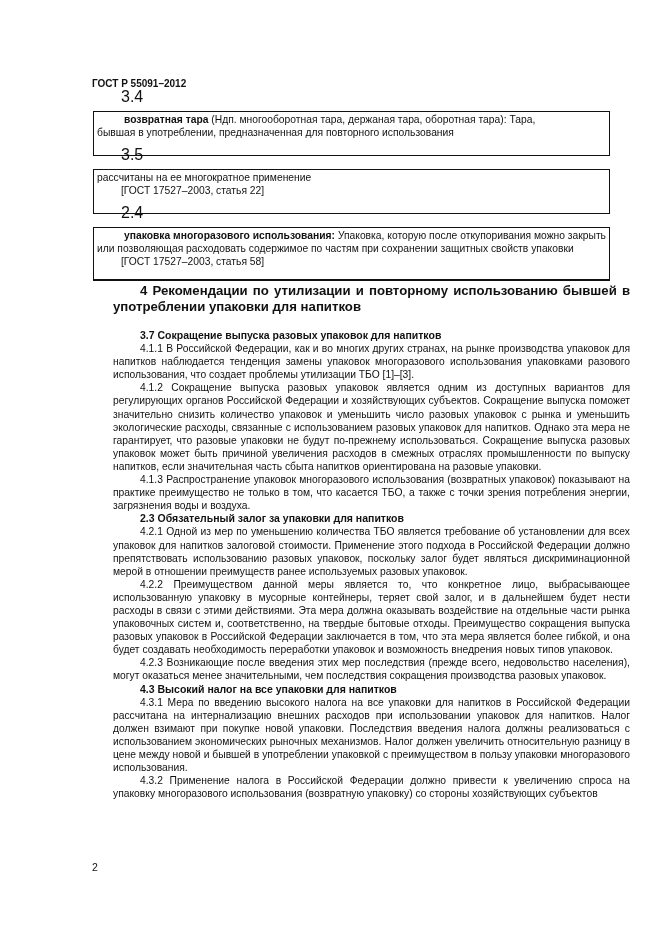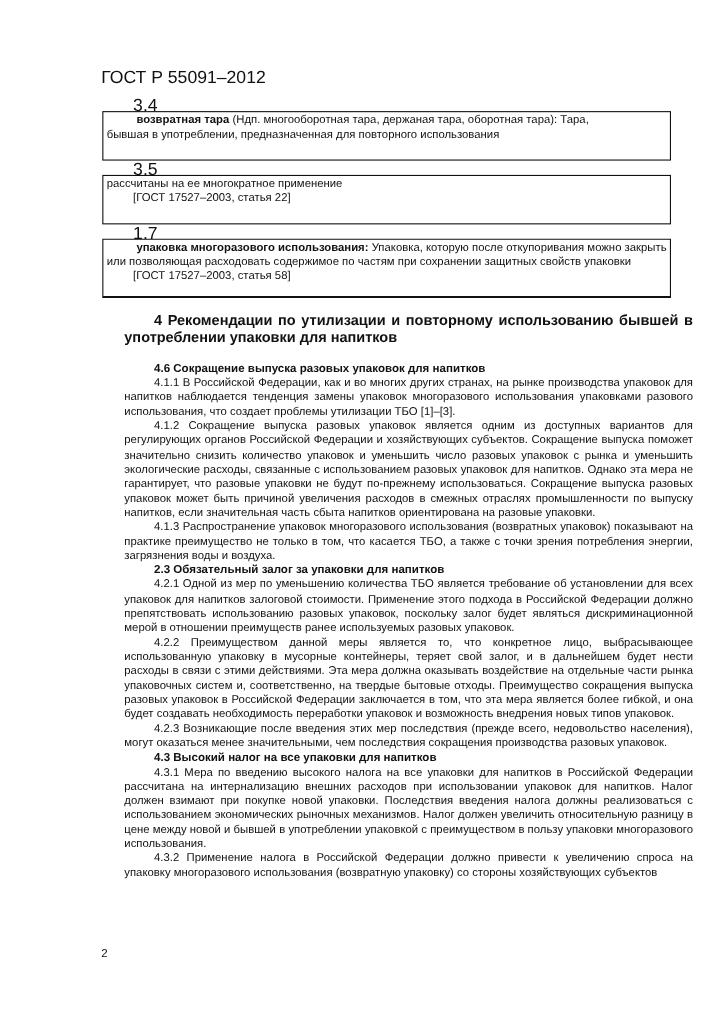--- a/index.html
+++ b/index.html
@@ -1,21 +1,21 @@
 <!DOCTYPE html>
 <html><head>
 <meta charset="utf-8">
 <style>
   html, body { margin: 0; padding: 0; background: #ffffff; }
   body { width: 661px; height: 936px; position: relative; overflow: hidden;
          font-family: "Liberation Sans", sans-serif; color: #111; }
-  .page-header { position: absolute; left: 92px; top: 62px; font-size: 16px; font-weight: normal; }
+  .page-header { position: absolute; left: 92px; top: 78px; font-size: 10px; font-weight: bold; }
   .term-num { position: absolute; left: 121px; font-size: 16px; }
   .term-box { position: absolute; left: 93px; width: 517px; border: 1.2px solid #111;
-              box-sizing: border-box; font-size: 10.3px; line-height: 13px; padding: 1px 3px 1px 3px; }
+              box-sizing: border-box; font-size: 10.3px; line-height: 13px; padding: 1px 3px 1px 3px; margin-top: 10px; }
   .term-box p { margin: 0; }
   .indent { text-indent: 27px; }
   .ref { padding-left: 24px; }
   .justify { text-align: justify; text-align-last: left; }
   .content { position: absolute; left: 93px; width: 517px; font-size: 10.3px; line-height: 13.1px; margin-left: 20px; }
   .content p { margin: 0; text-align: justify; text-indent: 27px; }
   .h1 { font-size: 13.2px; font-weight: bold; line-height: 16px; text-indent: 27px;
         text-align: justify; margin: 0; }
   .h2 { font-weight: bold; font-size: 10.5px; text-indent: 27px; margin: 0; }
   .page-num { position: absolute; left: 92px; top: 861px; font-size: 10.5px; }
@@ -30,31 +30,31 @@
   <p class="indent"><b>возвратная тара</b><span> (Ндп. многооборотная тара, держаная тара, оборотная тара): Тара,</span></p>
   <p>бывшая в употреблении, предназначенная для повторного использования</p>
 </div>
 
 <div class="term-num" style="top:146px;">3.5</div>
 <div class="term-box" style="top:159px; height:45px;">
   <p>рассчитаны на ее многократное применение</p>
   <p class="ref">[ГОСТ 17527–2003, статья  22]</p>
 </div>
 
-<div class="term-num" style="top:204px;">1.7</div>
+<div class="term-num" style="top:204px;">2.4</div>
 <div class="term-box" style="top:217px; height:54px; border-bottom-width:2px;">
   <p class="indent justify"><b>упаковка многоразового использования:</b><span> Упаковка, которую после откупоривания можно закрыть или позволяющая расходовать содержимое по частям при сохранении защитных свойств упаковки</span></p>
   <p class="ref">[ГОСТ 17527–2003, статья 58]</p>
 </div>
 
 <div class="content" style="top:283px;">
   <p class="h1">4 Рекомендации по утилизации и повторному  использованию бывшей в употреблении упаковки для напитков</p>
   <div style="height:14px;"></div>
 
-  <div class="h2">4.6 Сокращение  выпуска разовых упаковок для напитков</div>
+  <div class="h2">3.7 Сокращение  выпуска разовых упаковок для напитков</div>
   <p>4.1.1 В Российской Федерации, как и во многих других странах, на рынке производства упаковок для напитков наблюдается тенденция замены упаковок многоразового использования упаковками разового использования, что создает проблемы утилизации  ТБО [1]–[3].</p>
   <p>4.1.2 Сокращение выпуска разовых упаковок является одним из доступных  вариантов для регулирующих органов  Российской Федерации и хозяйствующих субъектов. Сокращение выпуска поможет  значительно снизить количество упаковок и уменьшить число разовых упаковок с рынка и уменьшить экологические расходы, связанные с использованием разовых упаковок  для напитков. Однако эта мера не гарантирует, что разовые  упаковки не будут по-прежнему использоваться. Сокращение выпуска разовых упаковок  может быть причиной увеличения  расходов в  смежных отраслях промышленности по выпуску напитков, если значительная часть сбыта напитков ориентирована на разовые упаковки.</p>
   <p>4.1.3 Распространение упаковок многоразового использования (возвратных упаковок) показывают на практике  преимущество не только в том, что касается ТБО, а также с точки зрения потребления энергии, загрязнения воды и воздуха.</p>
 
   <div class="h2">2.3 Обязательный залог за упаковки для напитков</div>
   <p>4.2.1 Одной из мер по уменьшению  количества ТБО является требование об установлении для всех упаковок для напитков залоговой стоимости.  Применение этого подхода в Российской Федерации должно препятствовать  использованию разовых упаковок, поскольку залог будет являться дискриминационной мерой в отношении преимуществ ранее используемых разовых упаковок.</p>
   <p>4.2.2 Преимуществом данной меры является то, что конкретное лицо,  выбрасывающее использованную упаковку в мусорные контейнеры,  теряет свой залог, и в дальнейшем будет  нести расходы в связи с этими действиями. Эта мера должна оказывать воздействие на отдельные части рынка упаковочных систем и, соответственно, на твердые бытовые отходы. Преимущество сокращения выпуска разовых упаковок в Российской Федерации заключается в том, что эта мера является более гибкой, и она будет создавать необходимость переработки упаковок и возможность внедрения новых типов упаковок.</p>
   <p>4.2.3 Возникающие после введения этих мер последствия (прежде всего,  недовольство населения), могут оказаться менее значительными, чем последствия сокращения производства разовых упаковок.</p>
 
   <div class="h2">4.3 Высокий налог на все упаковки для напитков</div>

